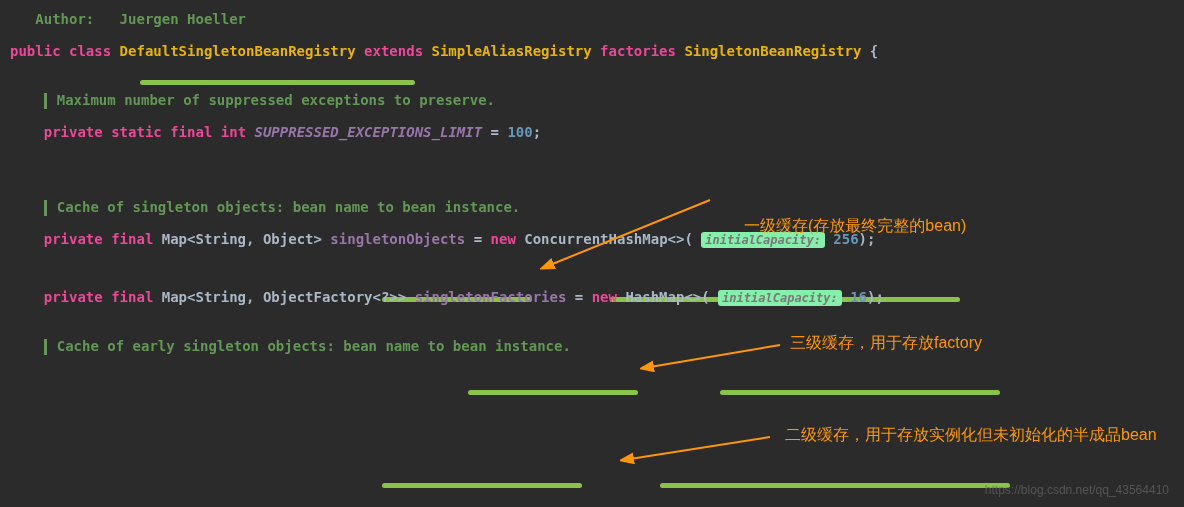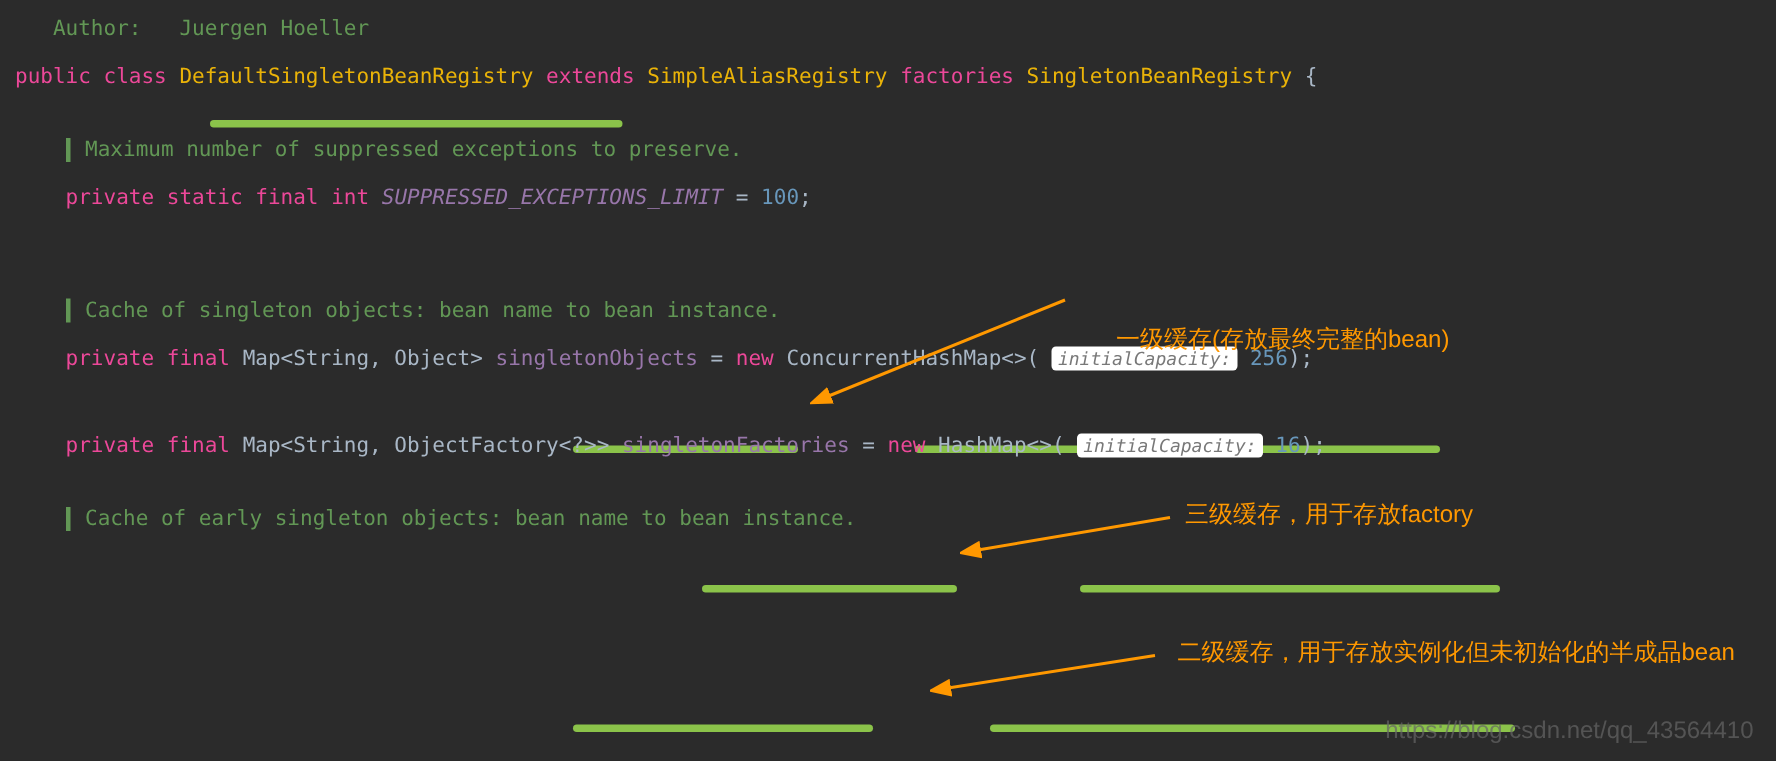--- a/index.html
+++ b/index.html
@@ -9,33 +9,34 @@
       font-size: 14px;
       color: #a9b7c6;
       width: 1184px;
       height: 507px;
       position: relative;
       overflow: hidden;
     }
     .editor {
       padding: 8px 10px 8px 10px;
       line-height: 1.6;
+      font-weight: bold;
     }
     .line {
       white-space: pre;
       position: relative;
     }
     .kw { color: #ec4899; }
     .classname { color: #eab308; }
     .purple { color: #9876aa; }
     .comment { color: #629755; }
     .num { color: #6897bb; }
     .hint { 
       color: #787878; 
-      background: #ffffff; 
+      background: #86efac; 
       padding: 1px 4px; 
       border-radius: 3px;
       font-size: 12px;
       font-style: italic;
     }
     .comment-bar {
       display: inline-block;
       width: 3px;
       height: 16px;
       background: #629755;
@@ -57,21 +58,21 @@
       position: absolute;
       color: #ff9800;
       font-family: 'Microsoft YaHei', sans-serif;
       font-size: 16px;
     }
     .watermark {
       position: absolute;
       bottom: 10px;
       right: 15px;
       color: #666;
-      font-size: 16px;
+      font-size: 12px;
       font-family: sans-serif;
       opacity: 0.7;
     }
     .spacer { height: 26px; }
     .spacer-sm { height: 10px; }
   </style>
 </head>
 <body>
 
 <div class="editor">

